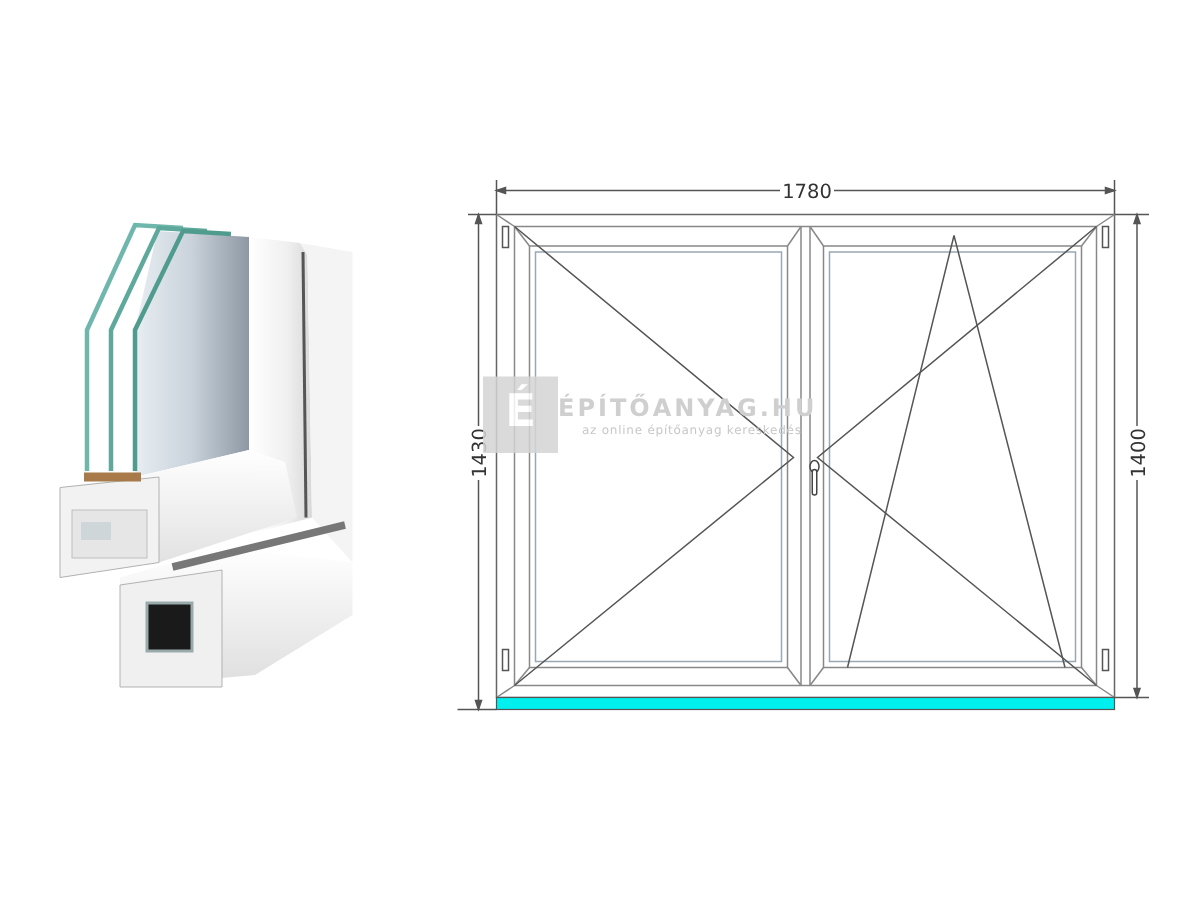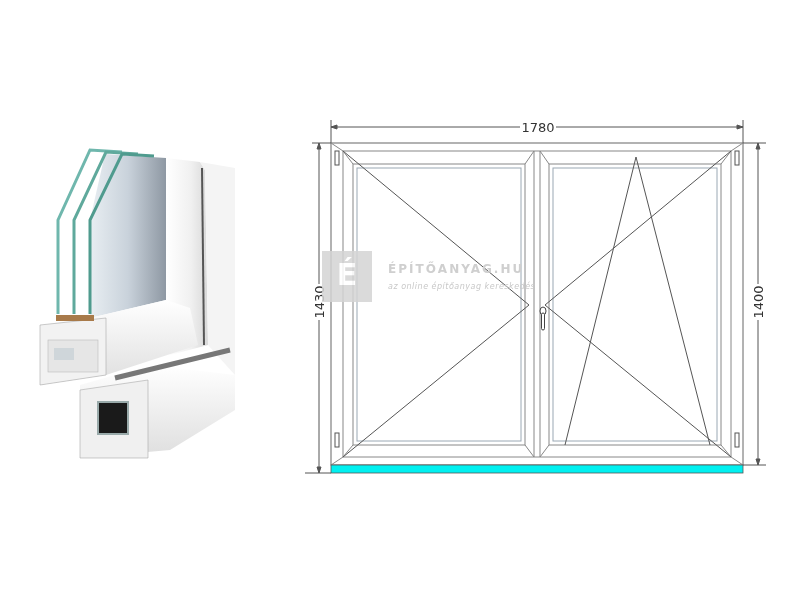--- a/index.html
+++ b/index.html
@@ -2,22 +2,22 @@
 <html><head>
 <meta charset="utf-8">
 <style>
   html, body { margin:0; padding:0; background:#ffffff; }
   body { width:800px; height:600px; position:relative; overflow:hidden; font-family:"DejaVu Sans", sans-serif; }
   .profile { position:absolute; left:30px; top:140px; width:220px; height:330px; }
   .drawing { position:absolute; left:0; top:0; width:800px; height:600px; }
   .dim-text { font-family:"DejaVu Sans", sans-serif; font-size:13px; fill:#333333; }
   .wm-box { position:absolute; left:322px; top:251px; width:50px; height:51px; background:#d4d4d4; opacity:0.85; }
   .wm-letter { position:absolute; left:0; top:6px; width:50px; text-align:center; font-size:30px; font-weight:bold; color:#ffffff; font-family:"DejaVu Sans", sans-serif; }
-  .wm-title { position:absolute; left:388px; top:262px; font-size:12px; letter-spacing:2px; font-weight:bold; color:#cfcfcf; font-family:"DejaVu Sans", sans-serif; }
-  .wm-sub { position:absolute; left:388px; top:282px; font-size:8px; font-style:italic; color:#c8c8c8; font-family:"DejaVu Sans", sans-serif; letter-spacing:0.5px; }
+  .wm-title { position:absolute; left:372px; top:262px; font-size:16px; letter-spacing:2px; font-weight:bold; color:#cfcfcf; font-family:"DejaVu Sans", sans-serif; }
+  .wm-sub { position:absolute; left:388px; top:282px; font-size:8px; color:#c8c8c8; font-family:"DejaVu Sans", sans-serif; letter-spacing:0.5px; }
 </style>
 </head>
 <body>
 
 <svg class="profile" viewBox="0 0 220 330">
   <defs>
     <linearGradient id="glassG" x1="0" y1="0" x2="1" y2="0">
       <stop offset="0" stop-color="#e8eef2"></stop>
       <stop offset="0.5" stop-color="#c9d2db"></stop>
       <stop offset="1" stop-color="#8e98a3"></stop>

